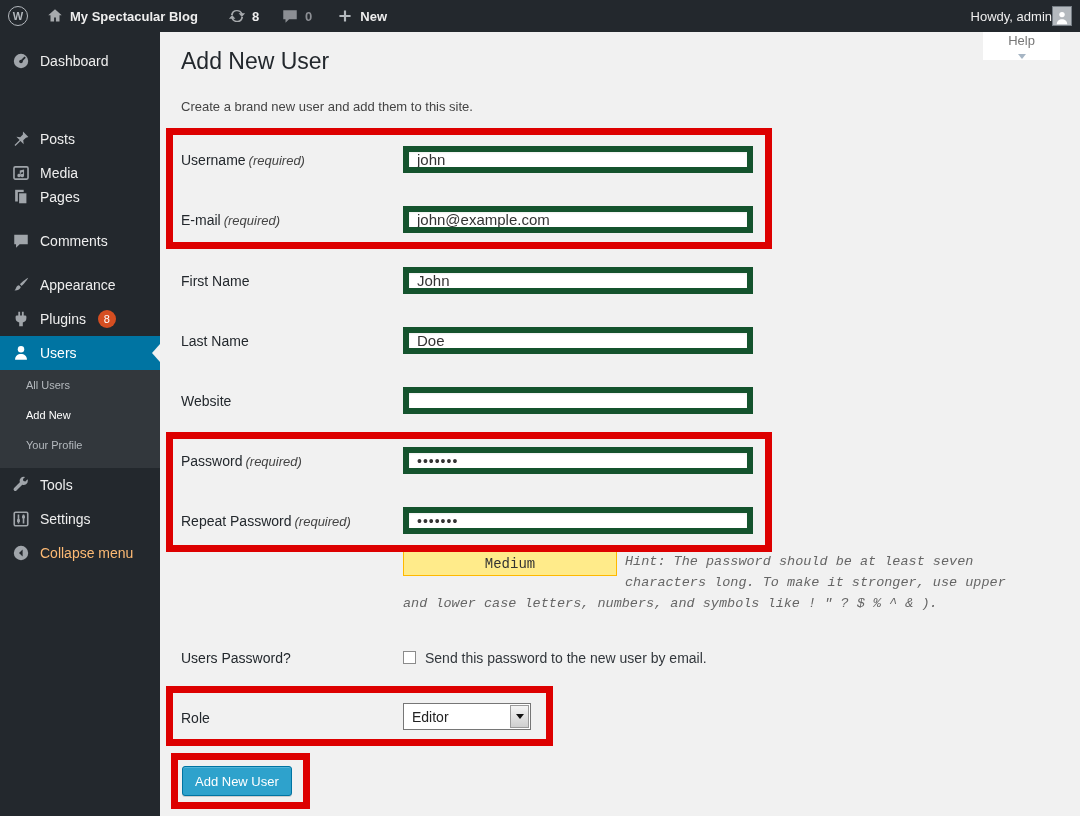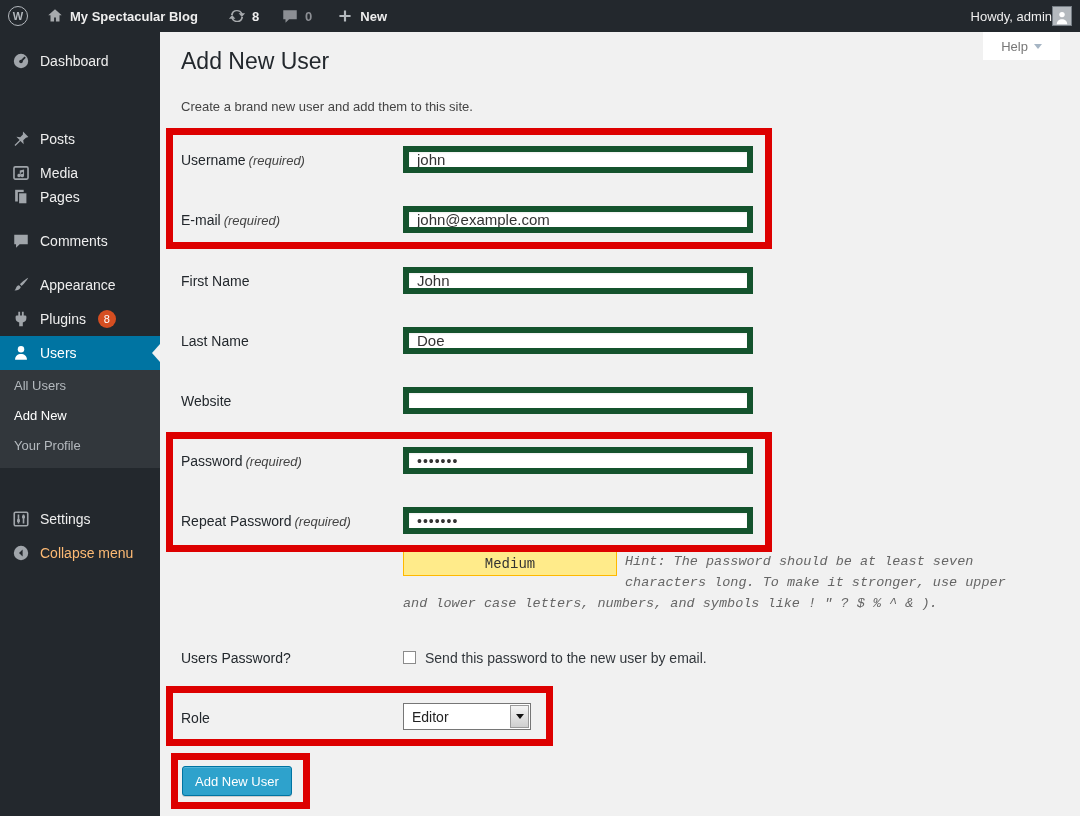--- a/index.html
+++ b/index.html
@@ -30,31 +30,31 @@
   .menu-item .m-icon svg { width:100%; height:100%; }
   .menu-item.active { background:#0074a2; color:#fff; }
   .menu-item.active .m-icon { color:#fff; }
   .menu-item.dim { color:#fdba74; }
   .notch { position:absolute; right:0; top:50%; margin-top:-9px; width:0; height:0;
            border-top:9px solid transparent; border-bottom:9px solid transparent;
            border-right:8px solid #f1f1f1; }
   .badge { background:#d54e21; color:#fff; border-radius:50%; width:18px; height:18px;
            display:inline-flex; align-items:center; justify-content:center; font-size:11px; margin-left:2px; }
   .submenu { position:absolute; left:0; top:338px; width:160px; height:98px; background:#32373c; }
-  .sub-item { height:30px; display:flex; align-items:center; padding-left:14px; color:#b4b9be;
-              font-size:13px; cursor:pointer; }
+  .sub-item { height:30px; display:flex; align-items:center; padding-left:26px; color:#b4b9be;
+              font-size:11px; cursor:pointer; }
   .sub-item.current { color:#fff; }
 
   
   .content { position:absolute; left:160px; top:32px; width:920px; height:784px; background:#f1f1f1; }
   .page-title { position:absolute; left:181px; top:48px; font-size:23px; font-weight:400; color:#23282d; }
   .page-sub { position:absolute; left:181px; top:99px; font-size:13px; color:#444; }
   .help-tab { position:absolute; left:983px; top:32px; width:77px; height:28px; background:#fff;
               display:flex; align-items:center; justify-content:center; gap:6px; color:#777;
-              font-size:13px; cursor:pointer; }
+              font-size:13px; cursor:pointer;flex-direction:column; }
   .help-caret { width:0; height:0; border-left:4px solid transparent; border-right:4px solid transparent;
                 border-top:5px solid #a6b5c4; }
 
   .f-label { position:absolute; left:181px; font-size:14px; color:#23282d; white-space:nowrap; }
   .req { font-style:italic; font-size:13px; color:#444; margin-left:3px; }
   .f-input { position:absolute; left:403px; width:350px; height:27px; border:6px solid #14532d;
              background:#fff; padding:3px 8px; font-size:15px; color:#333;
              font-family:"Liberation Sans", sans-serif; box-shadow:inset 0 1px 2px rgba(0,0,0,.07); }
   .pw { letter-spacing:1px; font-size:14px; }
 
@@ -205,20 +205,28 @@
         </svg>
     </span>
     <span>Users</span>
     <span class="notch"></span>
   </div>
   <div class="submenu">
     <div class="sub-item">All Users</div>
     <div class="sub-item current">Add New</div>
     <div class="sub-item">Your Profile</div>
   </div>
+  <div class="menu-item" style="top:436px;">
+    <span class="m-icon">
+      <svg viewBox="0 0 20 20">
+          <path fill="currentColor" d="M17.6 5.2a4.6 4.6 0 01-6.2 4.4L5 16a1.9 1.9 0 01-2.7-2.7l6.4-6.4A4.6 4.6 0 0114.5 1l-2.3 2.3.4 2.3 2.3.4 2.3-2.3c.3.5.4 1 .4 1.5z"></path>
+        </svg>
+    </span>
+    <span>Tools</span>
+  </div>
   <div class="menu-item" style="top:470px;">
     <span class="m-icon">
       <svg viewBox="0 0 20 20">
           <rect x="2.5" y="2.5" width="15" height="15" rx="1.5" fill="none" stroke="currentColor" stroke-width="1.8"></rect>
           <path d="M7.2 5v10M12.8 5v10" stroke="currentColor" stroke-width="1.8"></path>
           <rect x="5.6" y="10.3" width="3.2" height="3" fill="currentColor"></rect>
           <rect x="11.2" y="6.2" width="3.2" height="3" fill="currentColor"></rect>
         </svg>
     </span>
     <span>Settings</span>

